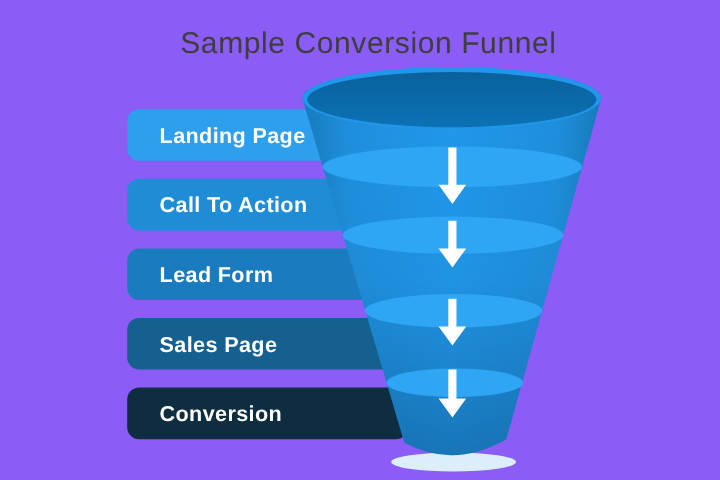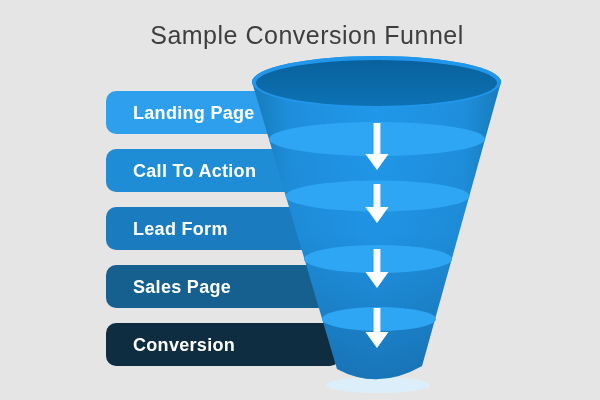--- a/index.html
+++ b/index.html
@@ -8,21 +8,21 @@
     background: #ffffff;
     width: 600px;
     height: 400px;
     overflow: hidden;
     font-family: "Liberation Sans", sans-serif;
   }
   .canvas {
     position: relative;
     width: 600px;
     height: 400px;
-    background: #e5e5e5;
+    background: #8b5cf6;
   }
   svg { display: block; }
   .title-text {
     font-family: "Liberation Sans", sans-serif;
     font-size: 25px;
     font-weight: 400;
     letter-spacing: 0.5px;
     fill: #3e3e3e;
   }
   .stage-label {

